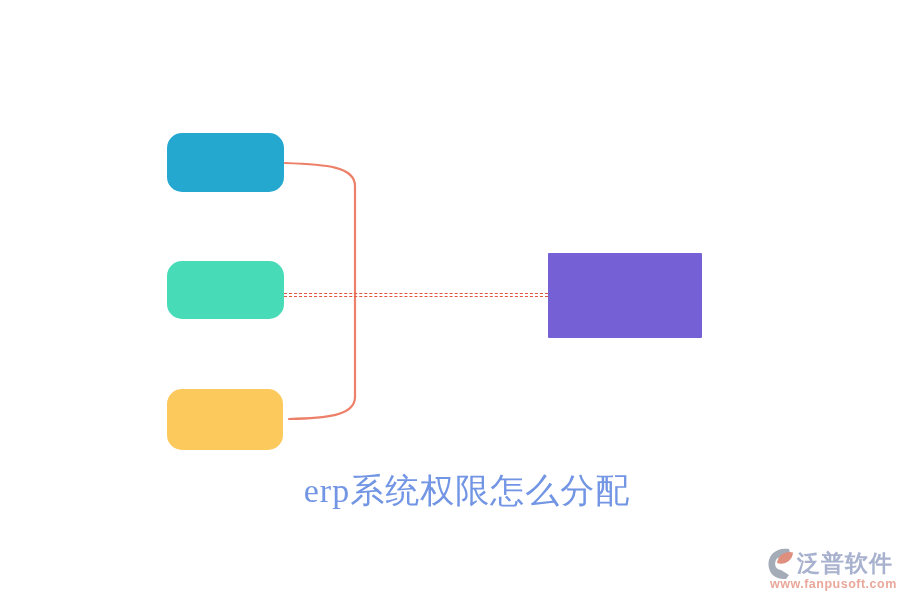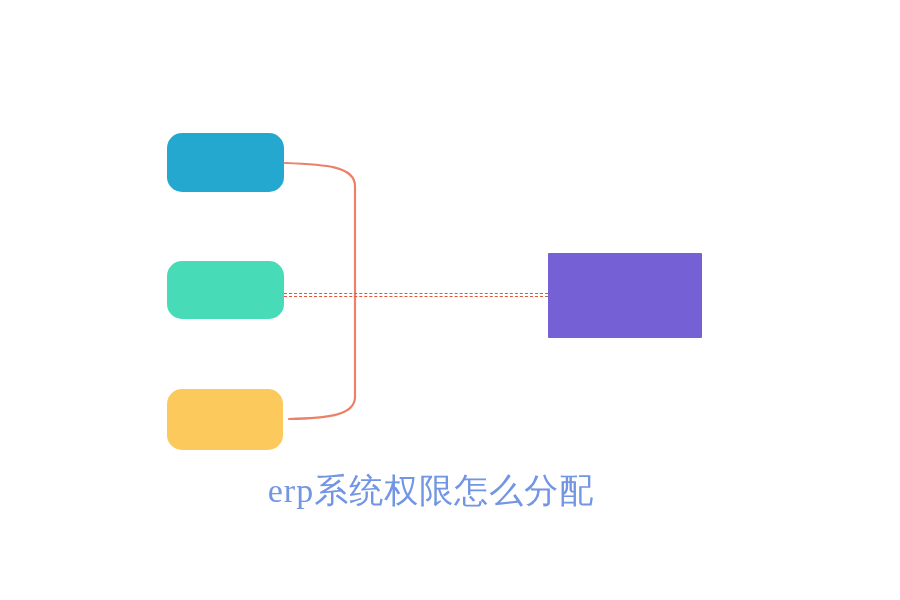--- a/index.html
+++ b/index.html
@@ -49,20 +49,21 @@
   .page-title {
     position: absolute;
     left: 0;
     top: 468px;
     width: 862px;
     text-align: center;
     font-family: "Liberation Serif", "DejaVu Serif", serif;
     font-size: 34px;
     letter-spacing: 1px;
     white-space: nowrap;
+    padding-left: 36px;
   }
   .watermark {
     position: absolute;
     left: 768px;
     top: 546px;
     width: 126px;
     height: 46px;
   }
   .watermark-icon {
     position: absolute;
@@ -104,14 +105,22 @@
   <div class="node node-rounded node-top" style="background-color: rgb(37, 168, 208);"></div>
 
   <div class="node node-rounded node-middle" style="background-color: rgb(71, 220, 183);"></div>
 
   <div class="node node-rounded node-bottom" style="background-color: rgb(252, 201, 92);"></div>
 
   <div class="node node-right" style="background-color: rgb(117, 96, 214);"></div>
 
   <div class="page-title" style="color: rgb(114, 149, 228);">erp系统权限怎么分配</div>
 
+  <div class="watermark">
+    <svg class="watermark-icon" viewBox="0 0 27 32" xmlns="http://www.w3.org/2000/svg">
+      <path d="M21,1 C8,-1 0,7 0.5,17 C1,26 8,32 18,31 L21,27 L13,22 C7,21.5 5.5,15 9,10.5 L22,5 Z" opacity="0.9" style="fill: rgb(154, 163, 176);"></path>
+      <path d="M9,15 C10,6 19,2.5 25,4.5 C24.5,13 16,17.5 9,15 Z" style="fill: rgb(222, 143, 126);"></path>
+    </svg>
+    <div class="watermark-brand" style="color: rgb(168, 177, 206);">泛普软件</div>
+    <div class="watermark-url" style="color: rgb(233, 168, 155);">www.fanpusoft.com</div>
+  </div>
 
 </div>
 
 </body></html>

